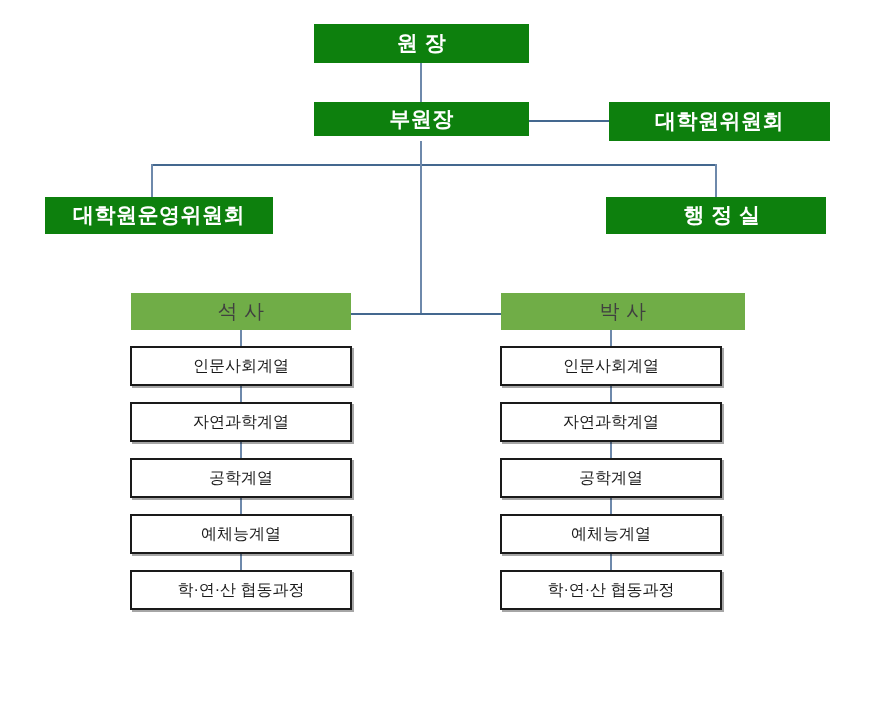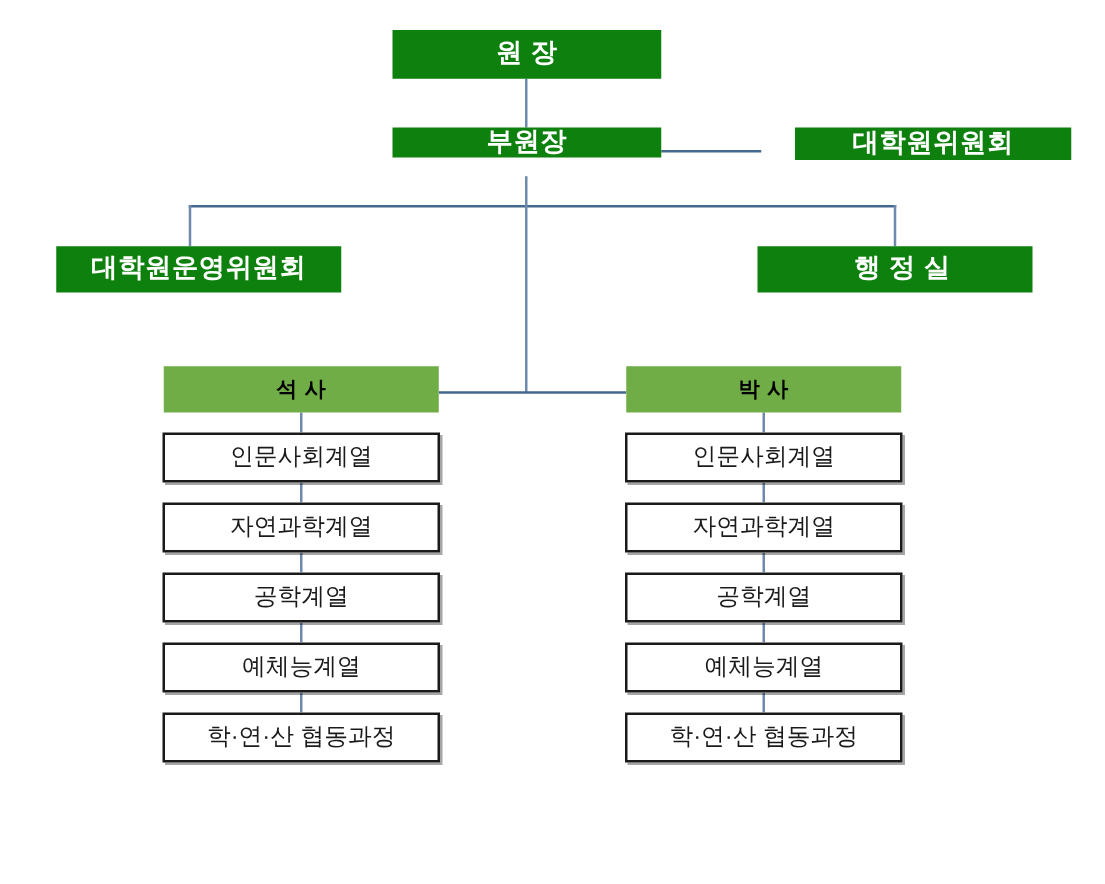--- a/index.html
+++ b/index.html
@@ -42,31 +42,31 @@
   .node.exec {
     background: #0D800D;
     color: #ffffff;
     font-weight: bold;
     font-size: 21px;
     letter-spacing: 0.5px;
   }
 
   .node.degree {
     background: #70AD47;
-    color: #000000;
-    font-weight: bold;
-    font-size: 17px;
+    color: #404040;
+    font-weight: normal;
+    font-size: 20px;
     letter-spacing: 0.5px;
   }
 
   .node.leaf {
     background: #ffffff;
     color: #1a1a1a;
     border: 2px solid #1a1a1a;
-    font-size: 19px;
+    font-size: 16px;
     font-weight: normal;
     box-shadow: 2px 2px 0 rgba(0,0,0,0.35);
   }
 </style>
 </head>
 <body>
 
 <div id="chart-root">
 
   <div class="line v" style="left:420px; top:63px; height:39px;"></div>
@@ -92,31 +92,31 @@
   <div class="line v" style="left:240px; top:554px; height:16px;"></div>
 
   <div class="line v" style="left:610px; top:330px; height:16px;"></div>
   <div class="line v" style="left:610px; top:386px; height:16px;"></div>
   <div class="line v" style="left:610px; top:442px; height:16px;"></div>
   <div class="line v" style="left:610px; top:498px; height:16px;"></div>
   <div class="line v" style="left:610px; top:554px; height:16px;"></div>
 
   <div class="node exec" style="left:314px; top:24px; width:215px; height:39px;">원  장</div>
 
-  <div class="node exec" style="left:314px; top:102px; width:215px; height:24px;">부원장</div>
+  <div class="node exec" style="left:314px; top:102px; width:215px; height:34px;">부원장</div>
 
-  <div class="node exec" style="left:636px; top:102px; width:221px; height:26px;">대학원위원회</div>
+  <div class="node exec" style="left:609px; top:102px; width:221px; height:39px;">대학원위원회</div>
 
   <div class="node exec" style="left:45px; top:197px; width:228px; height:37px;">대학원운영위원회</div>
 
   <div class="node exec" style="left:606px; top:197px; width:220px; height:37px;padding-left:12px;">행 정 실</div>
 
   <div class="node degree" style="left:131px; top:293px; width:220px; height:37px;">석  사</div>
 
-  <div class="node degree" style="left:501px; top:293px; width:220px; height:37px;">박  사</div>
+  <div class="node degree" style="left:501px; top:293px; width:244px; height:37px;">박  사</div>
 
   <div class="node leaf" style="left:130px; top:346px; width:222px; height:40px;">인문사회계열</div>
   <div class="node leaf" style="left:130px; top:402px; width:222px; height:40px;">자연과학계열</div>
   <div class="node leaf" style="left:130px; top:458px; width:222px; height:40px;">공학계열</div>
   <div class="node leaf" style="left:130px; top:514px; width:222px; height:40px;">예체능계열</div>
   <div class="node leaf" style="left:130px; top:570px; width:222px; height:40px;">학·연·산 협동과정</div>
 
   <div class="node leaf" style="left:500px; top:346px; width:222px; height:40px;">인문사회계열</div>
   <div class="node leaf" style="left:500px; top:402px; width:222px; height:40px;">자연과학계열</div>
   <div class="node leaf" style="left:500px; top:458px; width:222px; height:40px;">공학계열</div>

